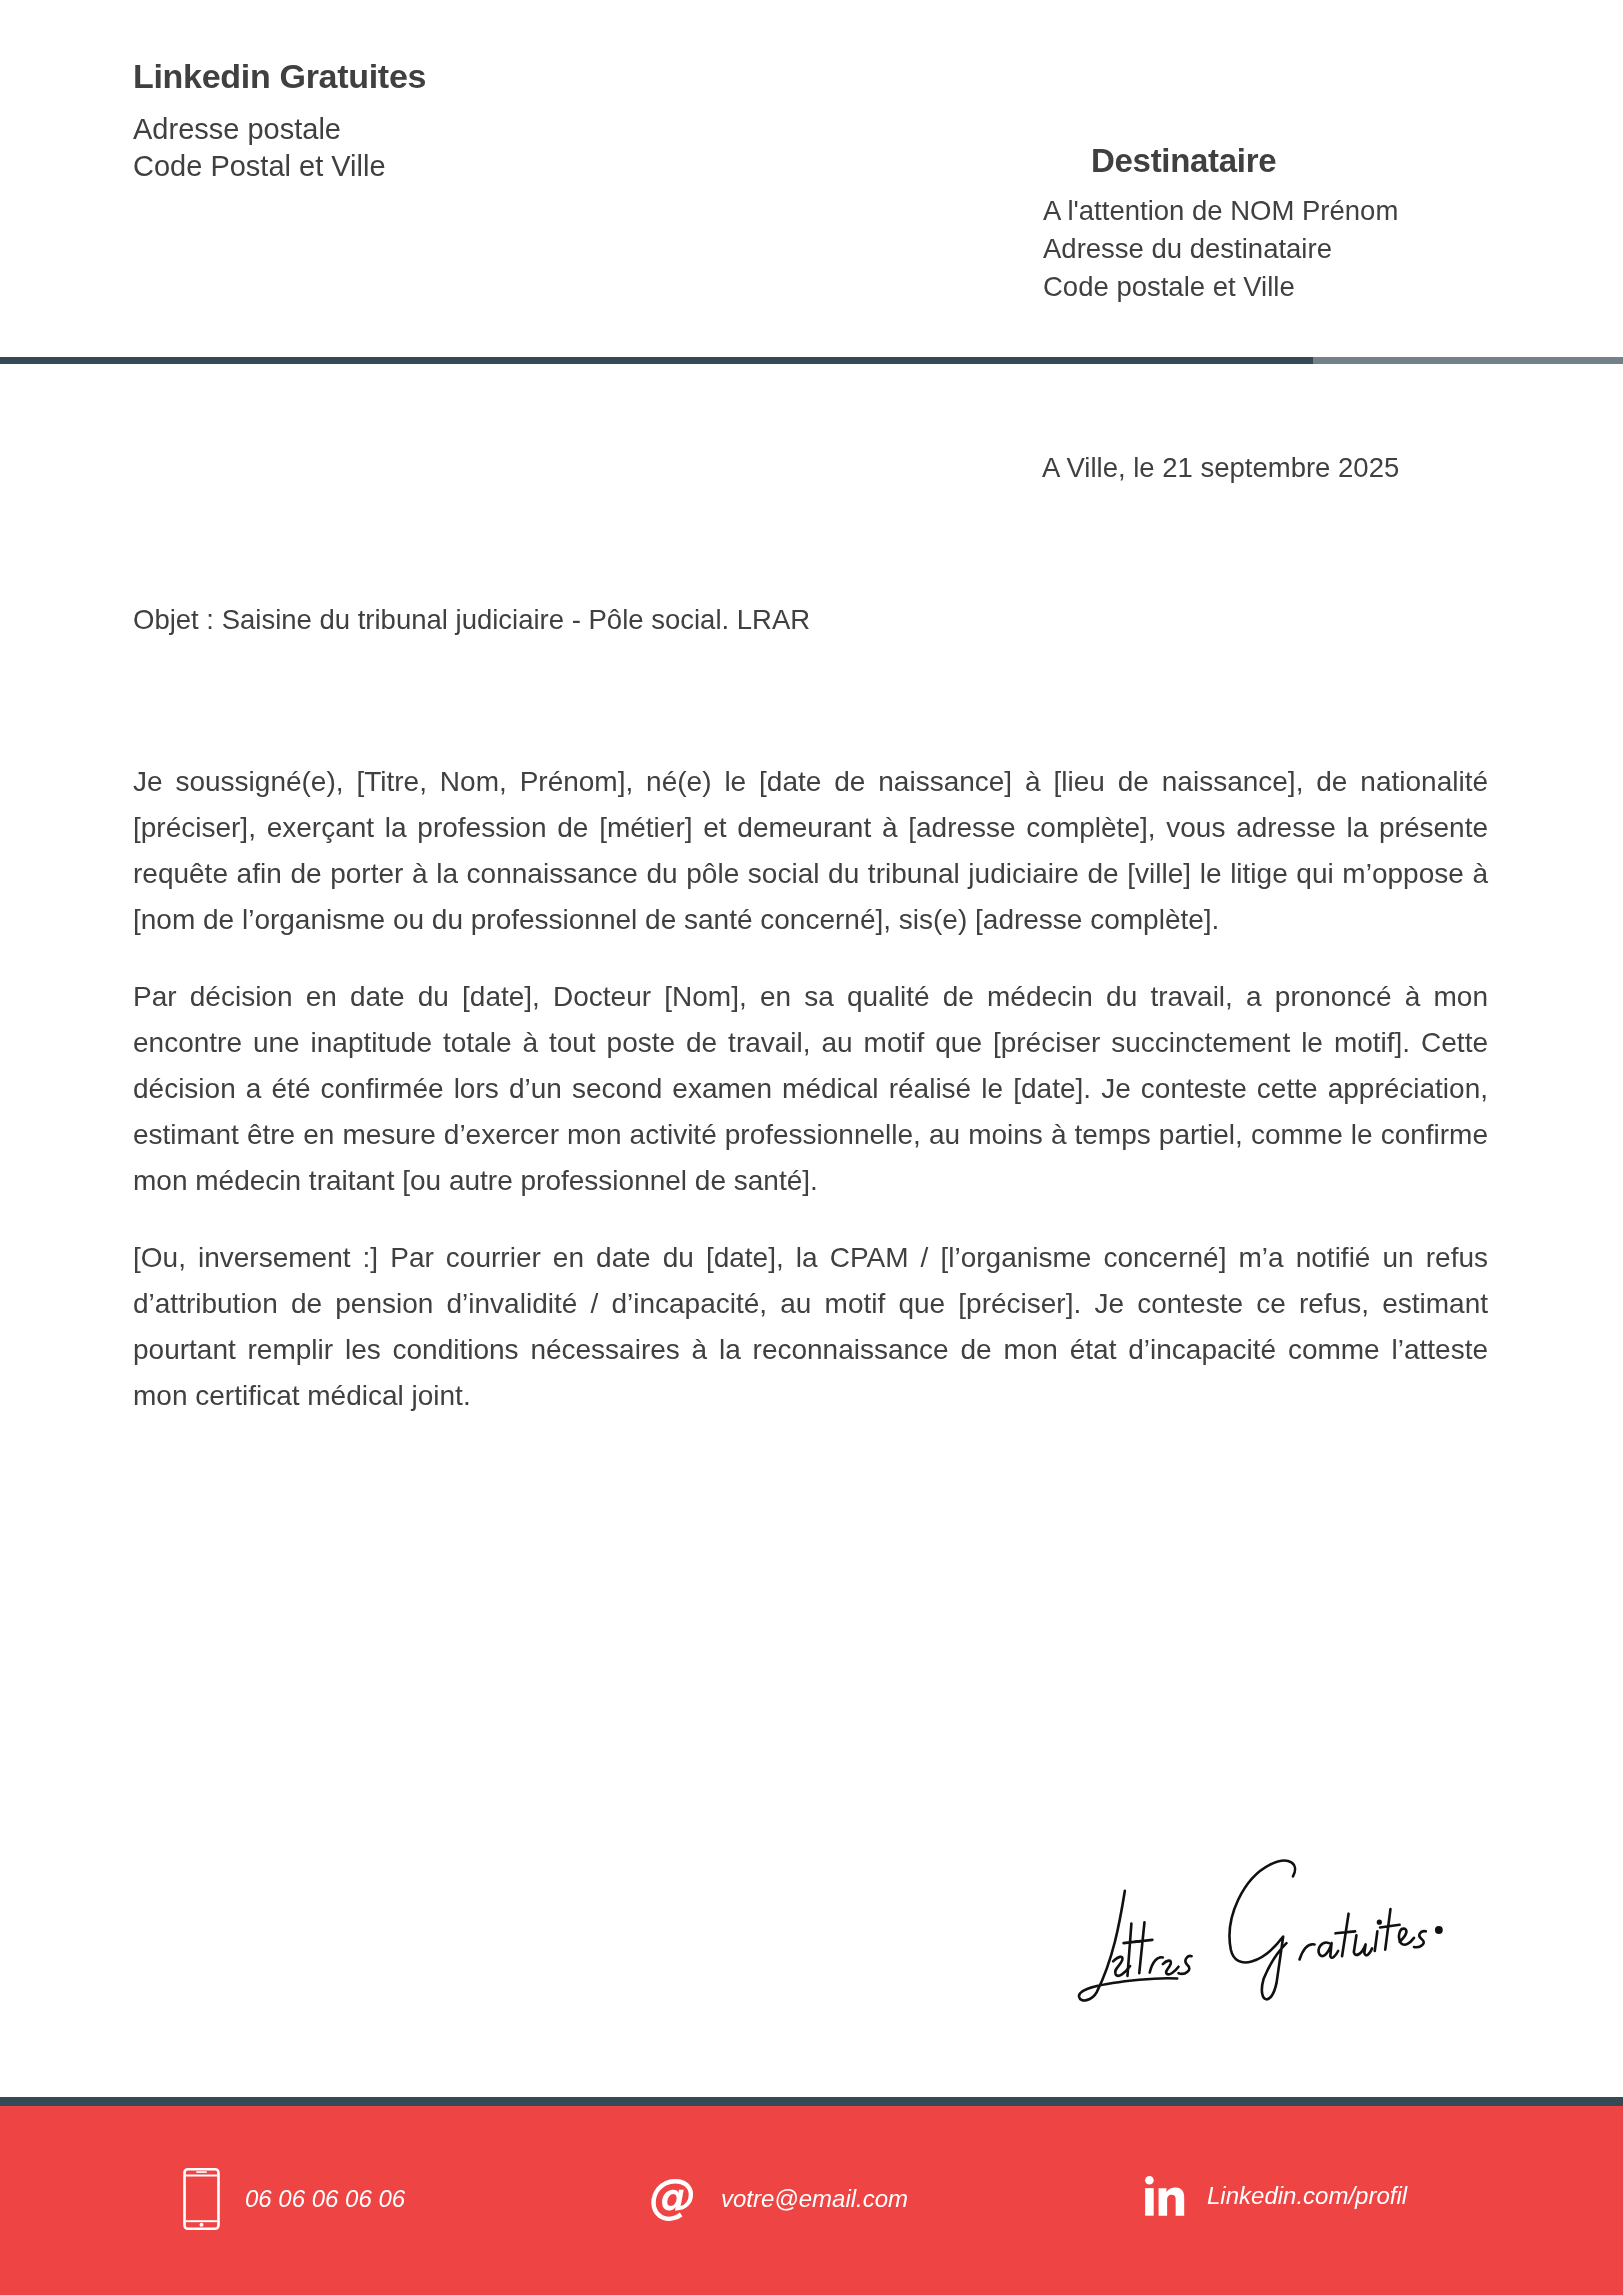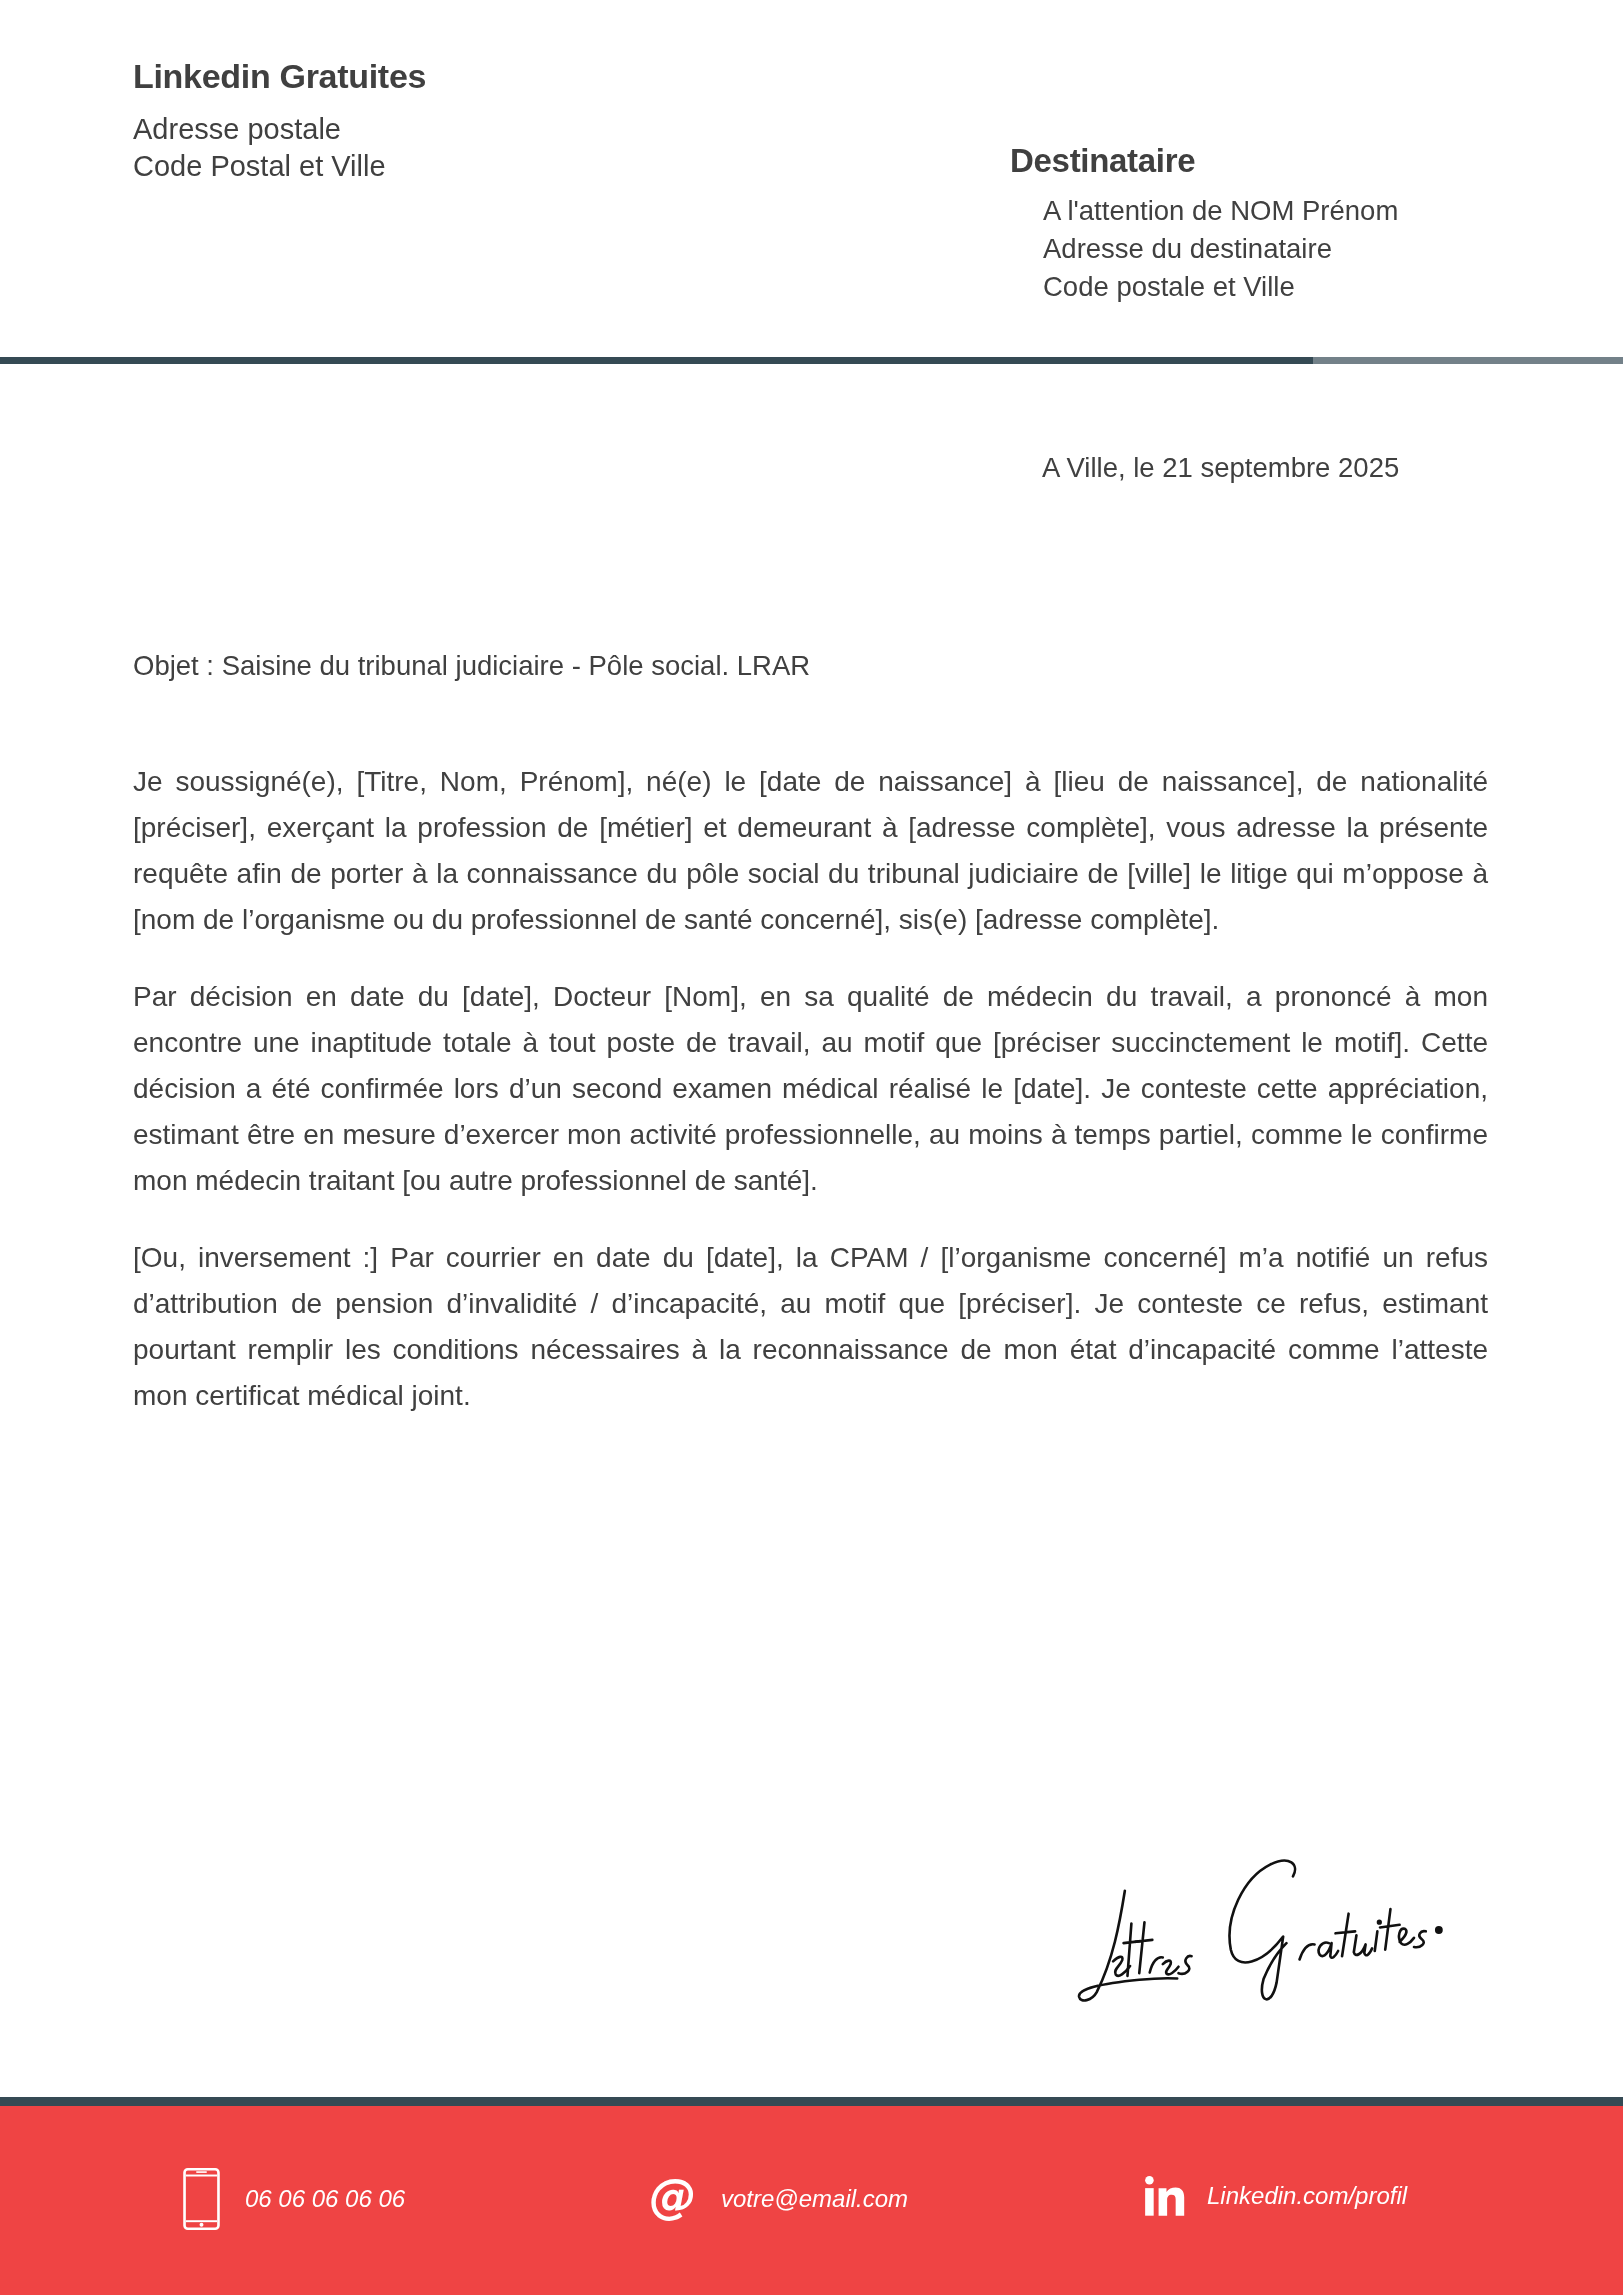--- a/index.html
+++ b/index.html
@@ -4,30 +4,30 @@
 <style>
   html, body { margin: 0; padding: 0; }
   body {
     width: 1623px; height: 2295px; position: relative; overflow: hidden;
     background: #ffffff; color: #404040;
     font-family: "Liberation Sans", "DejaVu Sans", sans-serif;
   }
   .abs { position: absolute; }
   .sender-name { left: 133px; top: 55px; font-size: 34px; font-weight: bold; line-height: 42px; letter-spacing: -0.3px; }
   .sender-lines { left: 133px; top: 111px; font-size: 29px; line-height: 37px; }
-  .recipient-title { left: 1010px; top: 140px; font-size: 33px; font-weight: bold; line-height: 41px; letter-spacing: -0.3px; }
+  .recipient-title { left: 1091px; top: 140px; font-size: 33px; font-weight: bold; line-height: 41px; letter-spacing: -0.3px; }
   .recipient-lines { left: 1043px; top: 192px; font-size: 27.5px; line-height: 38px; }
   .line { white-space: nowrap; }
 
   .header-rule { left: 0; top: 357px; height: 6.5px; width: 1623px; display: flex; }
   .header-rule .dark { width: 1313px; height: 100%; background: #354a54; }
   .header-rule .light { flex: 1; height: 100%; background: #738189; }
 
   .date { left: 1042px; top: 449px; font-size: 27.5px; line-height: 37px; white-space: nowrap; }
-  .subject { left: 133px; top: 601px; font-size: 27.5px; line-height: 37px; white-space: nowrap; margin-top: 46px; }
+  .subject { left: 133px; top: 601px; font-size: 27.5px; line-height: 37px; white-space: nowrap; }
 
   .body-text { left: 133px; top: 759px; width: 1355px; font-size: 28px; line-height: 46px; }
   .salutation { margin: 0 0 31px 0; }
   .para { margin: 0 0 31px 0; text-align: justify; text-align-last: left; }
 
   .signature { left: 1067px; top: 1845px; width: 380px; height: 157px; }
 
   .footer-rule { left: 0; top: 2097px; width: 1623px; height: 8.5px; background: #354a54; }
   .footer { left: 0; top: 2106px; width: 1623px; height: 190px; background: #ef4444; font-style: italic; }
   .footer-item { position: absolute; display: flex; align-items: center; color: #ffffff; font-size: 24px; white-space: nowrap; }

